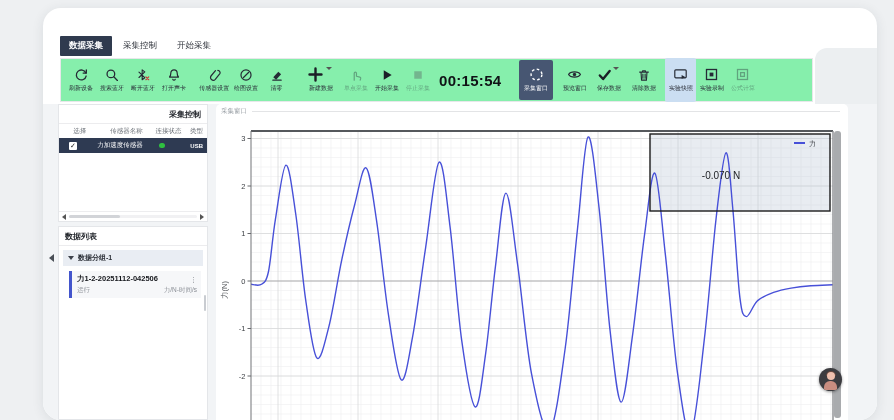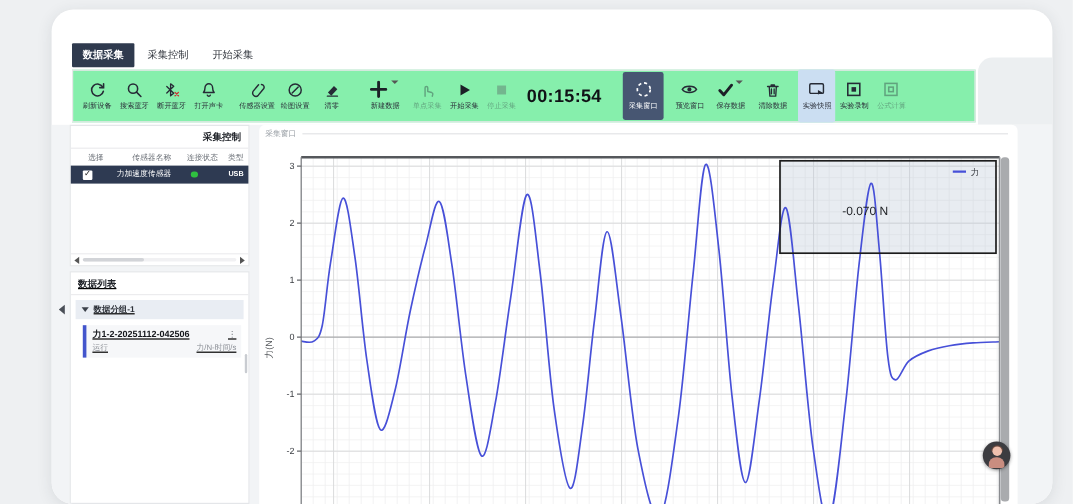--- a/index.html
+++ b/index.html
@@ -57,21 +57,21 @@
   .cell-status{width:40px;display:flex;justify-content:center;}
   .dot{width:5.5px;height:5.5px;border-radius:50%;background:#2fc040;}
   .cell-type{width:22px;font-size:6px;font-weight:bold;}
   .hscroll{position:absolute;bottom:0;left:0;right:0;height:10px;border-top:1px solid #ededef;
     display:flex;align-items:center;justify-content:space-between;padding:0 3px;box-sizing:border-box;}
   .hs-left{width:0;height:0;border-top:3px solid transparent;border-bottom:3px solid transparent;border-right:4px solid #555;}
   .hs-right{width:0;height:0;border-top:3px solid transparent;border-bottom:3px solid transparent;border-left:4px solid #555;}
   .hs-track{flex:1;height:3px;margin:0 3px;background:#f1f1f3;border-radius:2px;position:relative;}
   .hs-thumb{position:absolute;left:0;top:0;width:40%;height:3px;background:#d2d4d8;border-radius:2px;}
   
-  .card-datalist{left:15px;top:218px;width:150px;height:194px;text-decoration:underline;}
+  .card-datalist{left:15px;top:218px;width:150px;height:194px;}
   .group-row{display:flex;align-items:center;background:#e9edf3;margin:4px 4px 0 4px;padding:3px 5px;}
   .tri-down{width:0;height:0;border-left:3px solid transparent;border-right:3px solid transparent;
     border-top:4px solid #3c414a;margin-right:4px;}
   .group-label{font-size:7px;font-weight:bold;color:#2c3038;}
   .ditem{margin:5px 6px 0 10px;background:#f6f7f9;border-left:3px solid #4355cc;padding:3px 4px 3px 5px;position:relative;}
   .ditem .l1{display:flex;justify-content:space-between;align-items:center;gap:26px;}
   .ditem .name{font-size:7.5px;font-weight:bold;color:#15171c;white-space:nowrap;}
   .ditem .more{font-size:7px;color:#70747b;line-height:1;}
   .ditem .l2{display:flex;justify-content:space-between;margin-top:2px;}
   .ditem .sub{font-size:6.5px;color:#8b8f96;white-space:nowrap;}

